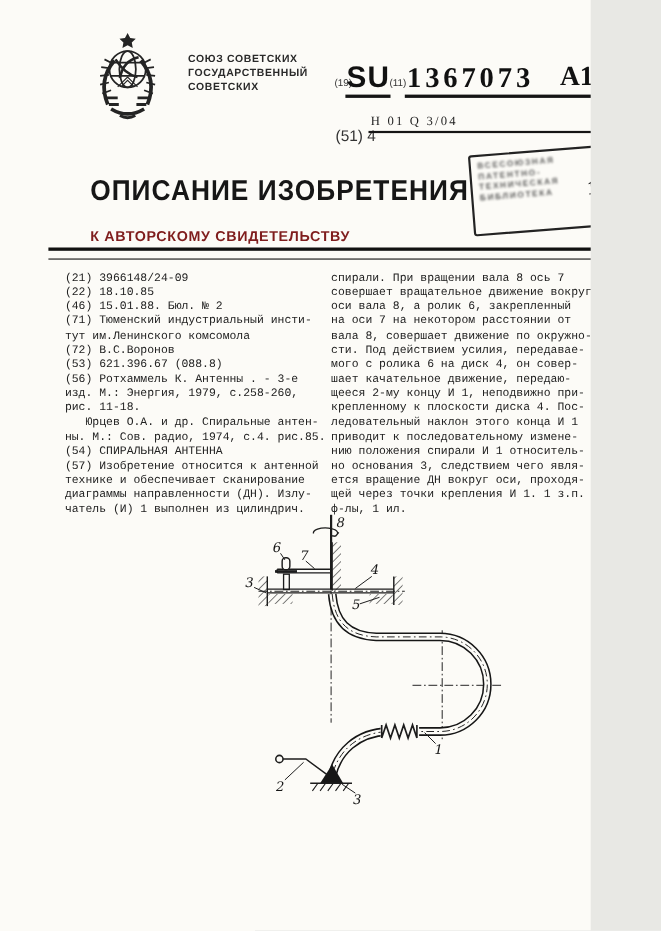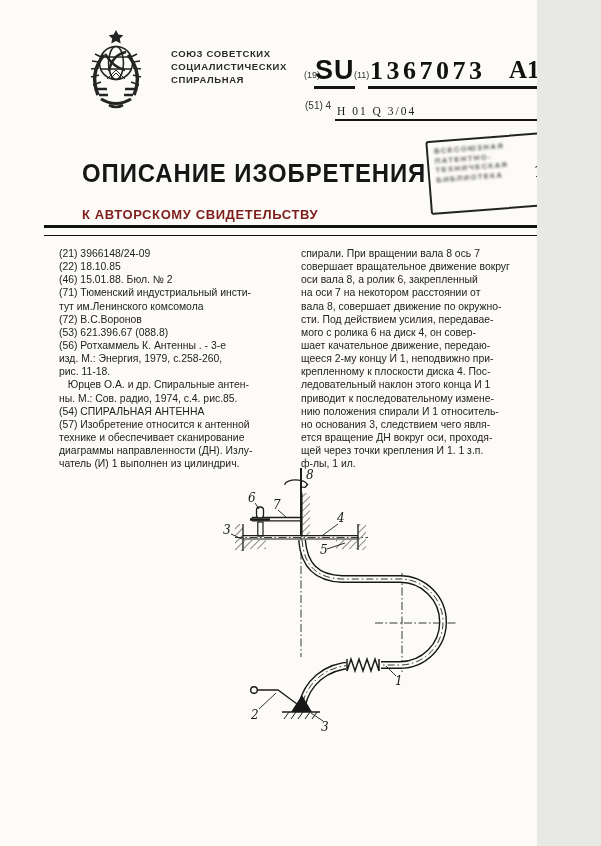--- a/index.html
+++ b/index.html
@@ -9,32 +9,32 @@
   
   .union{left:171px;top:47px;font-size:9.5px;line-height:13px;font-weight:bold;letter-spacing:.6px;color:#2a2a2a;}
   .committee{left:82px;top:126px;font-size:11px;line-height:12.5px;font-weight:bold;letter-spacing:.4px;color:#222;}
   .heading{left:82px;top:158px;font-size:26px;font-weight:bold;letter-spacing:1px;transform:scaleX(.92);transform-origin:0 0;color:#161616;}
   .subheading{left:82px;top:207px;font-size:13px;font-weight:bold;letter-spacing:.6px;color:#7f1d1d;}
   .code-small{font-size:9px;color:#333;}
   .su-big{left:315px;top:55px;font-size:27px;font-weight:bold;letter-spacing:1px;color:#111;}
   .num-big{left:370px;top:56px;font-family:"Liberation Serif",serif;font-size:26px;font-weight:bold;letter-spacing:3.5px;color:#111;}
   .kind-big{left:509px;top:56px;font-family:"Liberation Serif",serif;font-size:25px;font-weight:bold;color:#111;}
   .rule{background:#151515;}
-  .ipc-label{left:305px;top:100px;font-size:10px;color:#333;}
+  .ipc-label{left:305px;top:115px;font-size:14px;color:#333;}
   .ipc{left:337px;top:105px;font-family:Liberation Serif, serif;font-size:11.5px;letter-spacing:2px;color:#1d1d1d;}
   .dblrule{left:44px;top:225px;width:528px;height:7px;border-top:3.4px solid #111;border-bottom:1.6px solid #111;}
   
   .stamp{left:428px;top:136px;width:133px;height:74px;border:2.2px solid #232323;border-radius:3px;
          transform:rotate(-4.5deg);padding:4px 6px;box-sizing:border-box;}
   .stamp-lines{filter:blur(0.8px);opacity:.78;font-size:7.5px;line-height:9.5px;font-weight:bold;
                letter-spacing:1.5px;color:#2c2c2c;white-space:pre;}
   .stamp-num{position:absolute;right:7px;top:26px;font-size:18px;font-weight:bold;color:#1a1a1a;
              font-family:"Liberation Serif",serif;}
   
-  .col{font-family:Liberation Sans, sans-serif;font-size:10.4px;line-height:13.15px;color:#222;white-space:pre;}
+  .col{font-family:Liberation Mono, monospace;font-size:10.4px;line-height:13.15px;color:#222;white-space:pre;}
   .col div{height:13.15px;}
   #col1{left:59px;top:247px;width:248px;}
   #col2{left:301px;top:247px;width:260px;}
   
   .sidebar{left:588px;top:444px;width:313px;height:42px;transform:rotate(90deg);transform-origin:0 0;
            display:flex;align-items:flex-end;color:#111;}
   .sb-small{font-size:9px;color:#333;margin:0 2px 14px 0;}
   .sb-su{font-size:30px;font-weight:bold;border-bottom:3.5px solid #111;line-height:30px;padding-bottom:1px;}
   .sb-num{font-family:"Liberation Serif",serif;font-size:27px;font-weight:bold;letter-spacing:4px;
           border-bottom:2.6px solid #111;line-height:28px;margin-left:2px;}
@@ -62,22 +62,22 @@
       <path d="M22,72 q15,9 30,0" stroke-width="3.2"></path>
       <path d="M18,62 h10 M46,62 h10 M20,68 h9 M45,68 h9" stroke-width="2.6"></path>
       <path d="M30,78 q7,4 14,0" stroke-width="2.6"></path>
       <path d="M28,52 l9,-9 9,9" stroke-width="1"></path>
       <path d="M31,52 l6,-6 6,6" stroke-width="1"></path>
     </g>
   </svg>
 
   <div class="abs union">
       <div>СОЮЗ СОВЕТСКИХ</div>
-      <div>СОЦИАЛИСТИЧЕСКИХ</div>
-      <div>СПИРАЛЬНАЯ</div>
+      <div>ГОСУДАРСТВЕННЫЙ</div>
+      <div>СОВЕТСКИХ</div>
     </div>
   <div class="abs committee">
     </div>
 
   <div class="abs code-small" style="left:304px;top:70px">(19)</div>
   <div class="abs su-big">SU</div>
   <div class="abs rule" style="left:314px;top:86px;width:41px;height:3.2px"></div>
   <div class="abs code-small" style="left:354px;top:70px">(11)</div>
   <div class="abs num-big">1367073</div>
   <div class="abs kind-big">A1</div>

